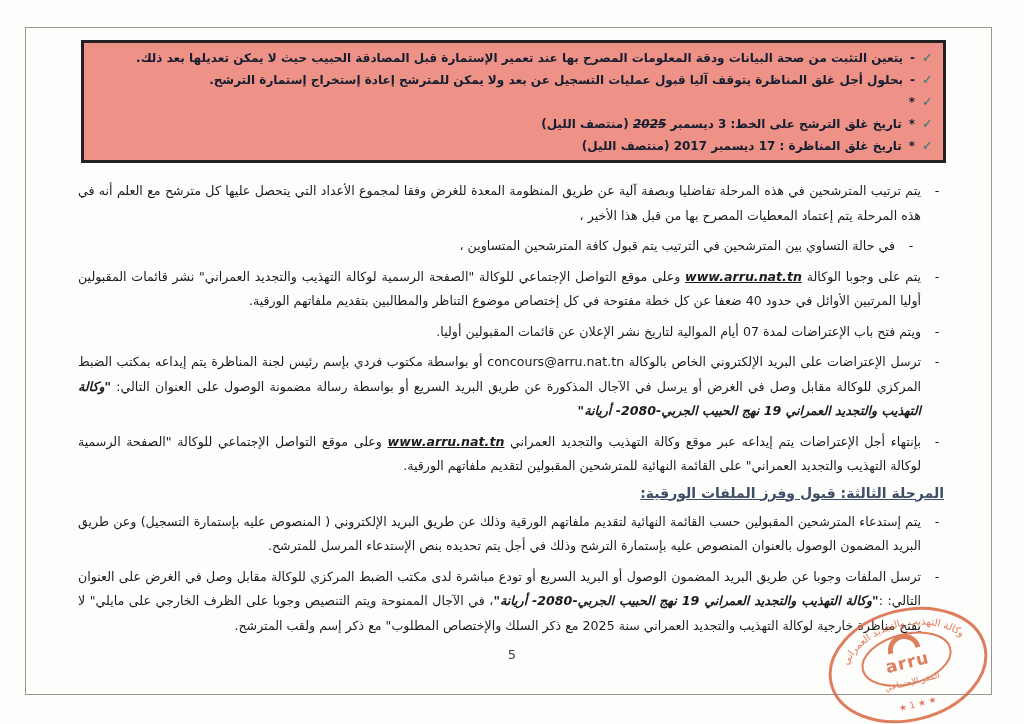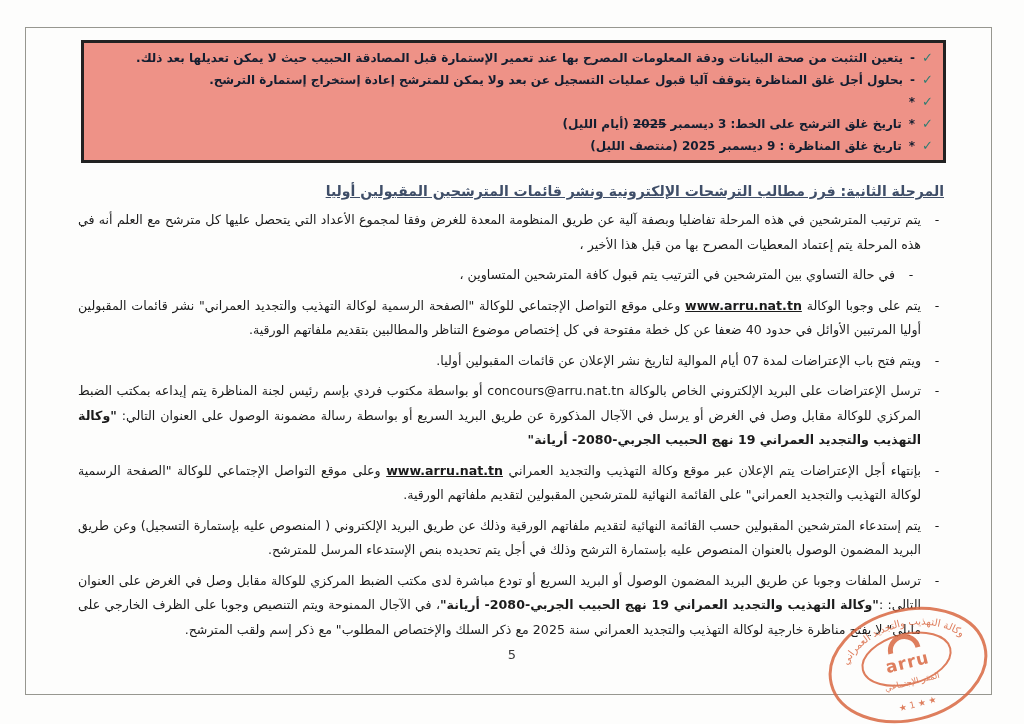--- a/index.html
+++ b/index.html
@@ -17,21 +17,21 @@
   .nbullet{flex:0 0 auto;color:#141e30;}
   .ntext{letter-spacing:0;}
   
   .content{position:absolute;top:179px;right:80px;left:78px;color:#191919;}
   .heading{color:#3f4e68;font-weight:bold;font-size:14px;text-decoration:underline;
         margin:4px 0 9px 0;}
   .para{display:flex;gap:9px;font-size:12.6px;line-height:24.5px;text-align:justify;
         margin-bottom:6px;color:#1b1b1b;}
   .para.indent{padding-right:26px;}
   .pbullet{flex:0 0 14px;text-align:center;}
-  .b{font-weight:bold;}
+  .b{font-weight:bold;font-style:italic;}
   .u{text-decoration:underline;}
   .strike{font-weight:900;text-decoration:line-through;}
   .page-number{position:absolute;top:647px;left:512px;transform:translateX(-50%);
         font-size:13px;color:#3a3a3a;}
   
   .stamp{position:absolute;left:824px;top:606px;width:168px;height:118px;
         transform:rotate(-14deg);opacity:.85;pointer-events:none;}
   .stamp svg{width:100%;height:100%;}
 </style>
 </head>
@@ -51,31 +51,30 @@
         <span class="nbullet">-</span>
         <span class="ntext"><span>بحلول أجل غلق المناظرة يتوقف آليا قبول عمليات التسجيل عن بعد ولا يمكن للمترشح إعادة إستخراج إستمارة الترشح.</span></span>
       </div>
       <div class="notice-line">
         <span class="check">✓</span>
         <span class="nbullet">*</span>
       </div>
       <div class="notice-line">
         <span class="check">✓</span>
         <span class="nbullet">*</span>
-        <span class="ntext"><span>تاريخ غلق الترشح على الخط: 3 ديسمبر </span><span class="b strike">2025</span><span> (أيام الليل)</span></span>
+        <span class="ntext"><span>تاريخ غلق الترشح على الخط: 3 ديسمبر </span><span class="b strike">2025</span><span> (منتصف الليل)</span></span>
       </div>
       <div class="notice-line">
         <span class="check">✓</span>
         <span class="nbullet">*</span>
-        <span class="ntext"><span>تاريخ غلق المناظرة : 9 ديسمبر 2025 (منتصف الليل)</span></span>
+        <span class="ntext"><span>تاريخ غلق المناظرة : 17 ديسمبر 2017 (منتصف الليل)</span></span>
       </div>
     </div>
 
   <div class="content" id="contentRoot">
-      <div class="heading">المرحلة الثانية: فرز مطالب الترشحات الإلكترونية ونشر قائمات المترشحين المقبولين أوليا</div>
       <div class="para">
         <span class="pbullet">-</span>
         <div class="ptext"><span>يتم ترتيب المترشحين في هذه المرحلة تفاضليا وبصفة آلية عن طريق المنظومة المعدة للغرض وفقا لمجموع الأعداد التي يتحصل عليها كل مترشح مع العلم أنه في هذه المرحلة يتم إعتماد المعطيات المصرح بها من قبل هذا الأخير ،</span></div>
       </div>
       <div class="para indent">
         <span class="pbullet">-</span>
         <div class="ptext"><span>في حالة التساوي بين المترشحين في الترتيب  يتم قبول كافة المترشحين المتساوين ،</span></div>
       </div>
       <div class="para">
         <span class="pbullet">-</span>
@@ -84,22 +83,23 @@
       <div class="para">
         <span class="pbullet">-</span>
         <div class="ptext"><span>ويتم فتح باب الإعتراضات لمدة 07 أيام الموالية لتاريخ نشر الإعلان عن قائمات المقبولين أوليا.</span></div>
       </div>
       <div class="para">
         <span class="pbullet">-</span>
         <div class="ptext"><span>ترسل الإعتراضات على البريد الإلكتروني الخاص بالوكالة </span><span>concours@arru.nat.tn</span><span> أو بواسطة مكتوب فردي بإسم رئيس لجنة المناظرة يتم إيداعه بمكتب الضبط المركزي للوكالة مقابل وصل في الغرض أو يرسل في الآجال المذكورة عن طريق البريد السريع أو بواسطة رسالة مضمونة الوصول على العنوان التالي: </span><span class="b ">"وكالة التهذيب والتجديد العمراني 19 نهج الحبيب الجربي-2080- أريانة"</span></div>
       </div>
       <div class="para">
         <span class="pbullet">-</span>
-        <div class="ptext"><span>بإنتهاء أجل الإعتراضات يتم الإعلان عبر موقع وكالة التهذيب والتجديد العمراني </span><span class="b u ">www.arru.nat.tn</span><span> وعلى موقع التواصل الإجتماعي للوكالة  "الصفحة الرسمية لوكالة التهذيب والتجديد العمراني"  على القائمة النهائية للمترشحين المقبولين لتقديم ملفاتهم الورقية.</span></div>
+        <div class="ptext"><span>بإنتهاء أجل الإعتراضات يتم إيداعه عبر موقع وكالة التهذيب والتجديد العمراني </span><span class="b u ">www.arru.nat.tn</span><span> وعلى موقع التواصل الإجتماعي للوكالة  "الصفحة الرسمية لوكالة التهذيب والتجديد العمراني"  على القائمة النهائية للمترشحين المقبولين لتقديم ملفاتهم الورقية.</span></div>
       </div>
+      <div class="heading">المرحلة الثالثة: قبول وفرز الملفات الورقية:</div>
       <div class="para">
         <span class="pbullet">-</span>
         <div class="ptext"><span>يتم إستدعاء المترشحين المقبولين حسب القائمة النهائية لتقديم ملفاتهم الورقية وذلك عن طريق البريد الإلكتروني ( المنصوص عليه بإستمارة التسجيل) وعن طريق البريد المضمون الوصول بالعنوان المنصوص عليه بإستمارة الترشح وذلك في أجل يتم تحديده بنص الإستدعاء المرسل للمترشح.</span></div>
       </div>
       <div class="para">
         <span class="pbullet">-</span>
         <div class="ptext"><span>ترسل الملفات وجوبا عن طريق البريد المضمون الوصول أو البريد السريع أو تودع مباشرة لدى مكتب الضبط المركزي للوكالة مقابل وصل في الغرض على العنوان التالي: :</span><span class="b ">"وكالة التهذيب والتجديد العمراني 19 نهج الحبيب الجربي-2080- أريانة"</span><span>، في الآجال الممنوحة ويتم التنصيص وجوبا على الظرف الخارجي على مايلي" لا يفتح مناظرة خارجية لوكالة التهذيب والتجديد العمراني سنة 2025 مع ذكر السلك والإختصاص المطلوب" مع ذكر إسم ولقب المترشح.</span></div>
       </div>
     </div>
 

